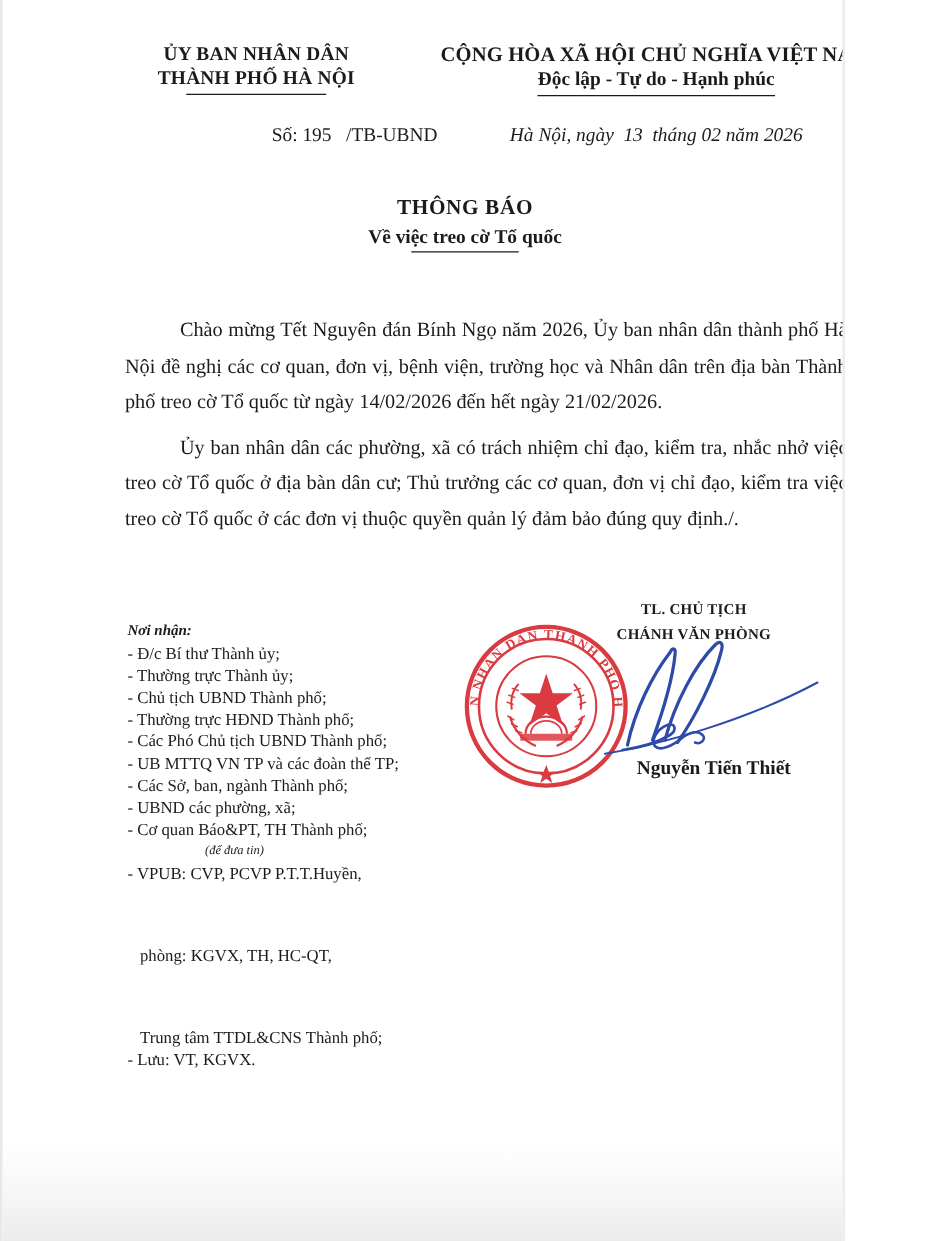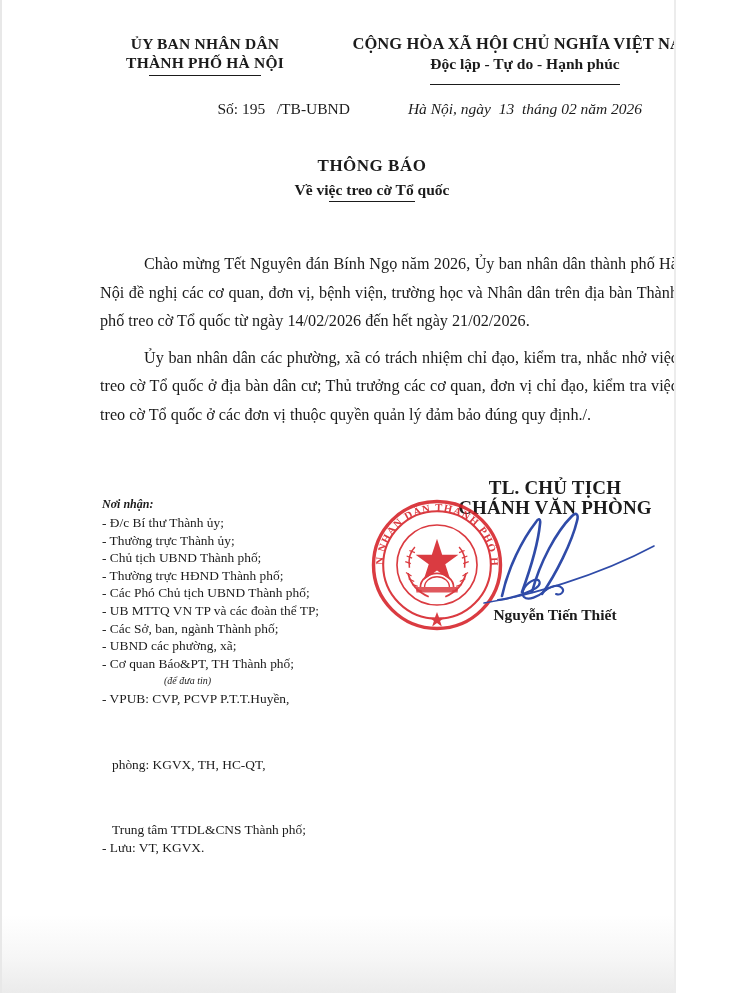--- a/index.html
+++ b/index.html
@@ -68,21 +68,21 @@
     letter-spacing: 0.1px;
     line-height: 20px;
     white-space: nowrap;
   }
   .motto-line {
     font-weight: bold;
     font-size: 15.5px;
     line-height: 20px;
     display: inline-block;
     border-bottom: 1.6px solid #1b1b1b;
-    padding-bottom: 10px;
+    padding-bottom: 2px;
     white-space: nowrap;
   }
   .rule-short {
     width: 112px;
     height: 0;
     margin: 3px auto 0 auto;
     border-bottom: 1.6px solid #1b1b1b;
   }
 
   .meta-row {
@@ -195,29 +195,29 @@
 
   .signature {
     position: absolute;
     left: 418px;
     top: 0;
     width: 270px;
     text-align: center;
   }
   .sign-role {
     font-weight: bold;
-    font-size: 19px;
+    font-size: 12px;
     line-height: 19.5px;
     letter-spacing: 0.2px;
     white-space: nowrap;
   }
   .sign-name {
     position: absolute;
     top: 128px;
-    left: 0;
+    left: 16px;
     width: 270px;
     text-align: center;
     font-weight: bold;
     font-size: 15.5px;
     white-space: nowrap;
   }
 
   
   .stamp {
     position: absolute;

